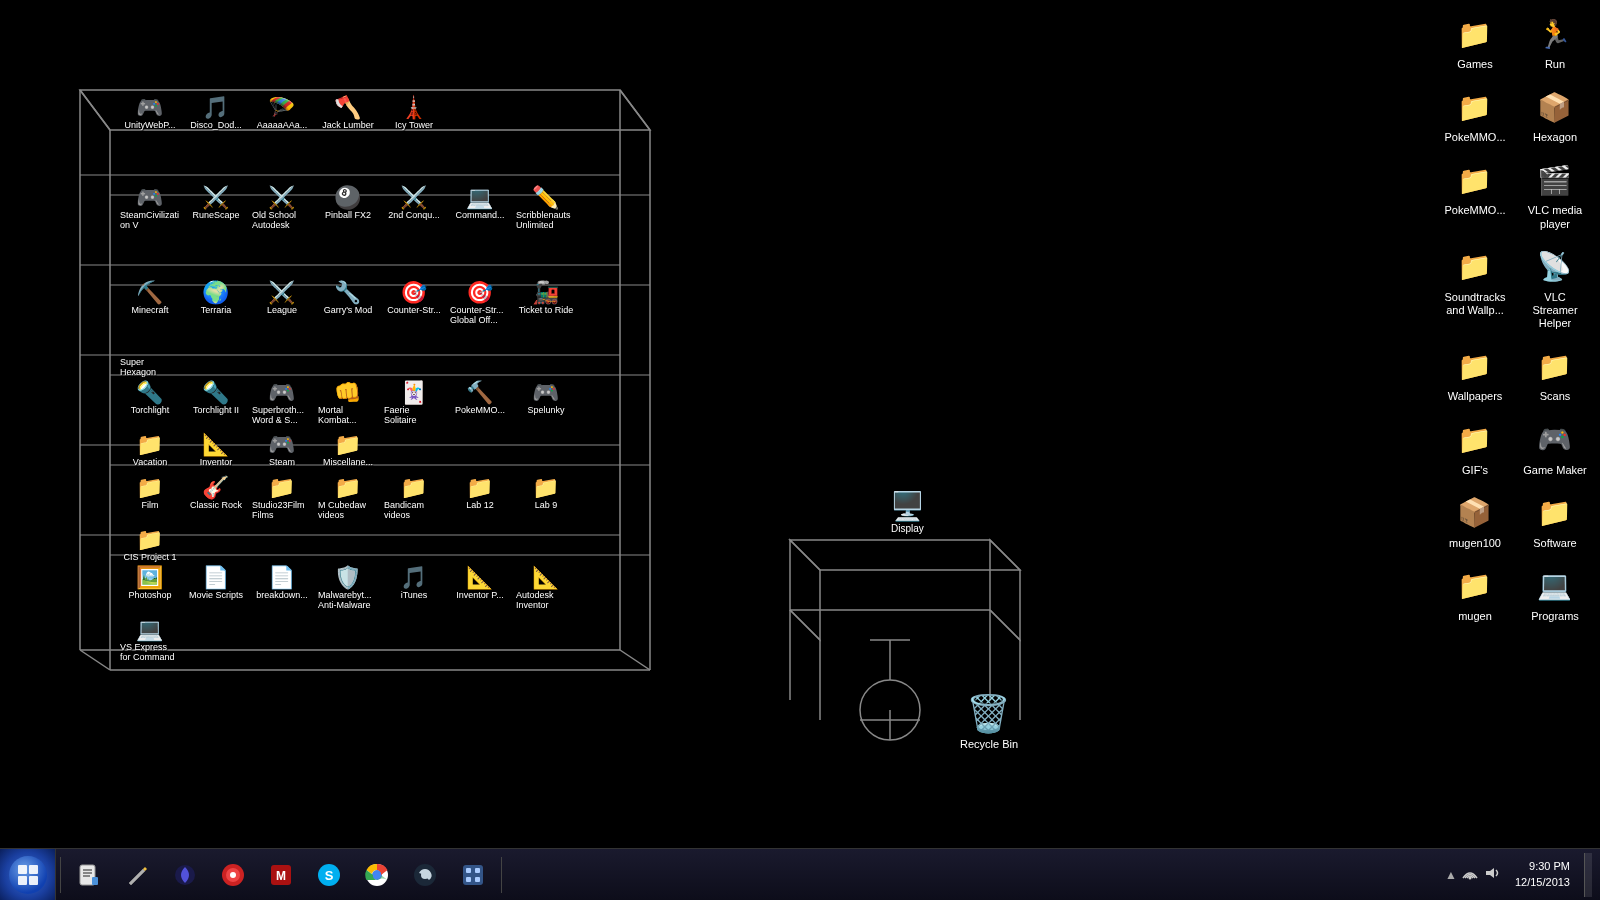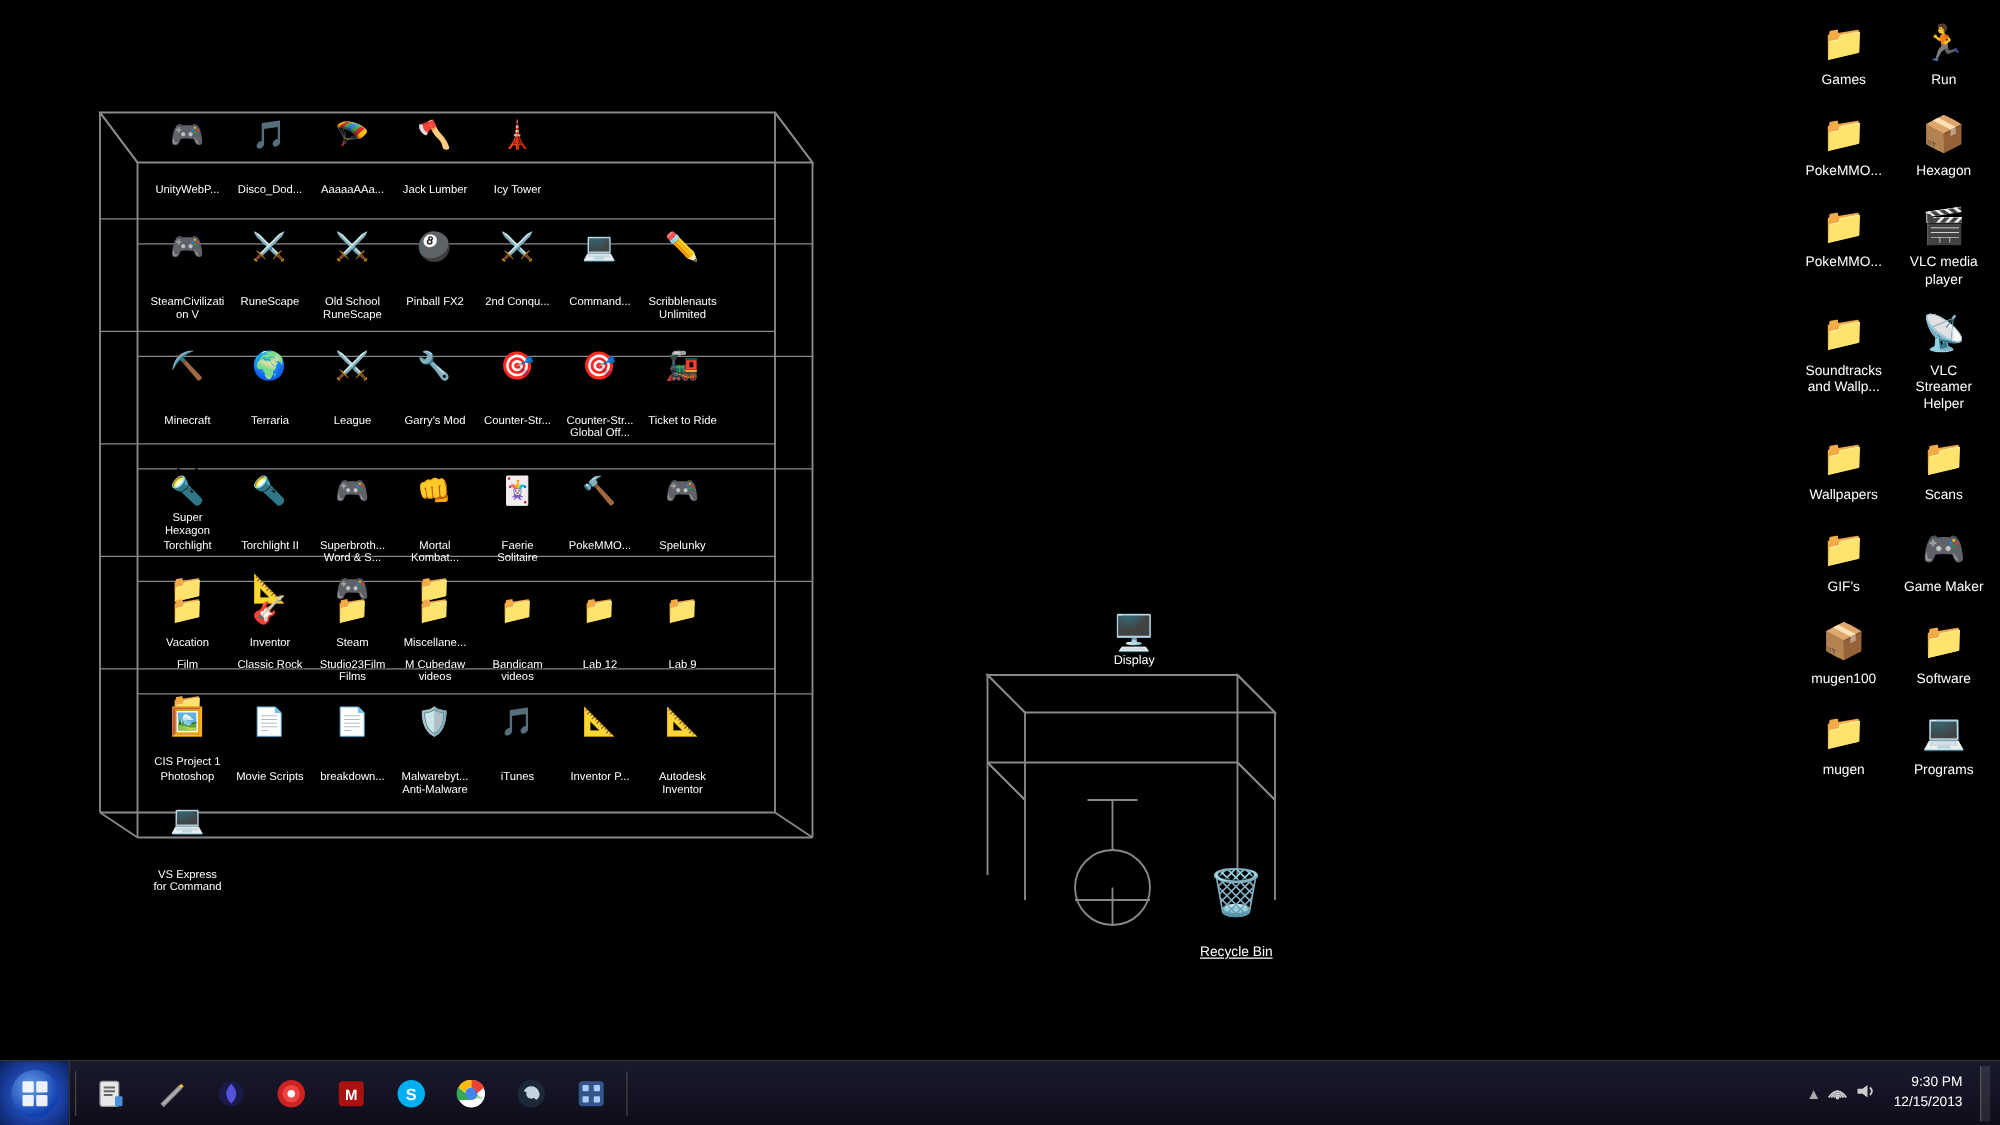--- a/index.html
+++ b/index.html
@@ -51,22 +51,21 @@
     #recycle-bin .icon-img {
       width: 48px;
       height: 48px;
       margin: 0 auto;
       display: block;
     }
     #recycle-bin .icon-label {
       font-size: 11px;
       color: #fff;
       text-shadow: 1px 1px 2px #000;
-      margin-top: 18px;
-      text-decoration: underline;
+      margin-top: 0;
     }
 
     
     .right-icons {
       position: absolute;
       top: 10px;
       right: 10px;
       display: flex;
       flex-direction: column;
       gap: 4px;
@@ -201,26 +200,25 @@
     
     .shelf-icon {
       display: flex;
       flex-direction: column;
       align-items: center;
       cursor: pointer;
     }
     .shelf-icon .s-label {
       font-size: 9px;
       color: #fff;
-      text-align: center;
+      text-align: left;
       text-shadow: 1px 1px 1px #000;
       line-height: 1.1;
       max-width: 60px;
       word-break: break-word;
-      margin-top: 26px;
     }
   </style>
 </head>
 <body>
 
 <div id="desktop">
 
   <div id="bookshelf-area">
     <svg width="660" height="680" viewBox="0 0 660 680" xmlns="http://www.w3.org/2000/svg">
 
@@ -284,21 +282,21 @@
       <div class="shelf-icon" style="width:60px;">
         <div style="font-size:22px;">🎮</div>
         <div class="s-label">SteamCivilization V</div>
       </div>
       <div class="shelf-icon" style="width:60px;">
         <div style="font-size:22px;">⚔️</div>
         <div class="s-label">RuneScape</div>
       </div>
       <div class="shelf-icon" style="width:60px;">
         <div style="font-size:22px;">⚔️</div>
-        <div class="s-label">Old School RuneScape</div>
+        <div class="s-label">Old School Autodesk</div>
       </div>
       <div class="shelf-icon" style="width:60px;">
         <div style="font-size:22px;">🎱</div>
         <div class="s-label">Pinball FX2</div>
       </div>
       <div class="shelf-icon" style="width:60px;">
         <div style="font-size:22px;">⚔️</div>
         <div class="s-label">2nd Conqu...</div>
       </div>
       <div class="shelf-icon" style="width:60px;">

